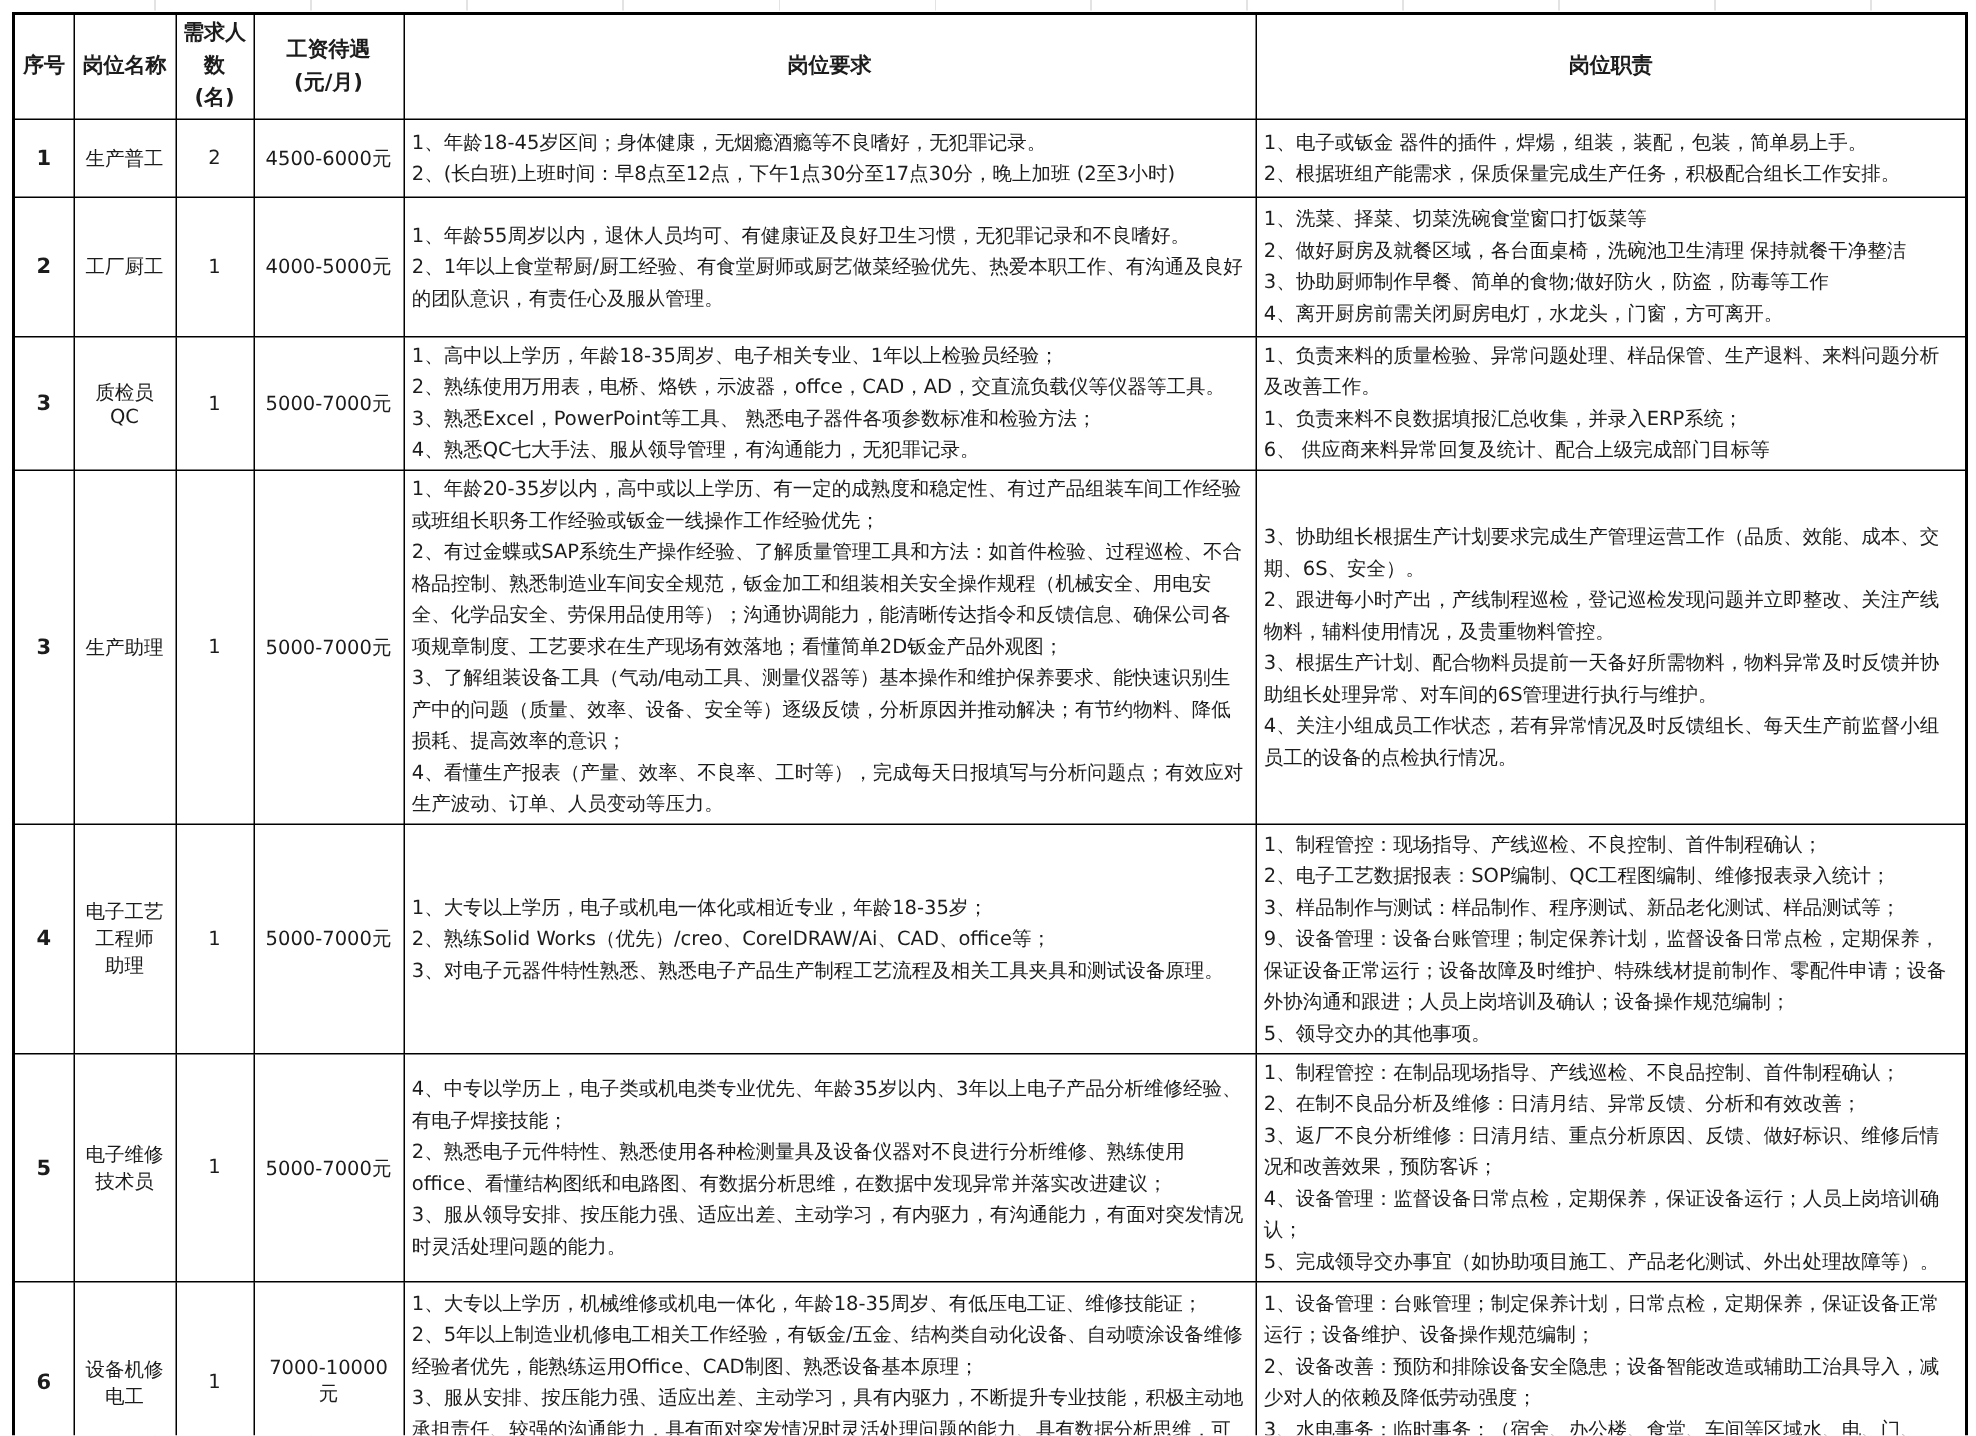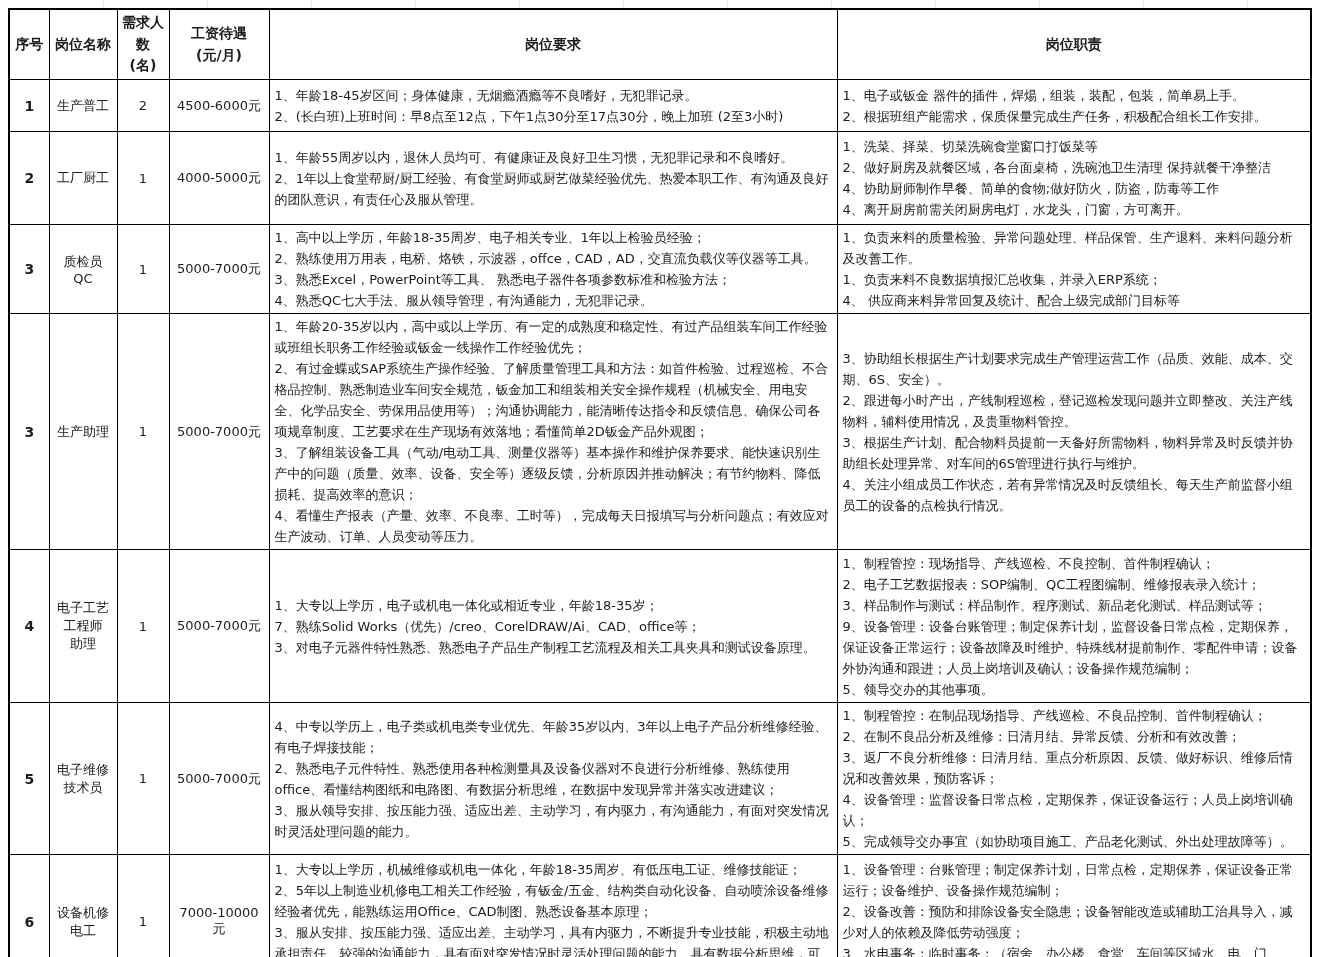--- a/index.html
+++ b/index.html
@@ -125,21 +125,21 @@
           <td class="center plain">
             <div>4000-5000元</div>
           </td>
           <td class="list">
             <div>1、年龄55周岁以内，退休人员均可、有健康证及良好卫生习惯，无犯罪记录和不良嗜好。</div>
             <div>2、1年以上食堂帮厨/厨工经验、有食堂厨师或厨艺做菜经验优先、热爱本职工作、有沟通及良好的团队意识，有责任心及服从管理。</div>
           </td>
           <td class="list">
             <div>1、洗菜、择菜、切菜洗碗食堂窗口打饭菜等</div>
             <div>2、做好厨房及就餐区域，各台面桌椅，洗碗池卫生清理 保持就餐干净整洁</div>
-            <div>4、协助厨师制作早餐、简单的食物;做好防火，防盗，防毒等工作</div>
+            <div>3、协助厨师制作早餐、简单的食物;做好防火，防盗，防毒等工作</div>
             <div>4、离开厨房前需关闭厨房电灯，水龙头，门窗，方可离开。</div>
           </td>
         </tr>
         <tr style="height: 87px;">
           <td class="center seq">
             <div>3</div>
           </td>
           <td class="center plain">
             <div>质检员QC</div>
           </td>
@@ -151,21 +151,21 @@
           </td>
           <td class="list">
             <div>1、高中以上学历，年龄18-35周岁、电子相关专业、1年以上检验员经验；</div>
             <div>2、熟练使用万用表，电桥、烙铁，示波器，offce，CAD，AD，交直流负载仪等仪器等工具。</div>
             <div>3、熟悉Excel，PowerPoint等工具、 熟悉电子器件各项参数标准和检验方法；</div>
             <div>4、熟悉QC七大手法、服从领导管理，有沟通能力，无犯罪记录。</div>
           </td>
           <td class="list">
             <div>1、负责来料的质量检验、异常问题处理、样品保管、生产退料、来料问题分析及改善工作。</div>
             <div>1、负责来料不良数据填报汇总收集，并录入ERP系统；</div>
-            <div>4、 供应商来料异常回复及统计、配合上级完成部门目标等</div>
+            <div>6、 供应商来料异常回复及统计、配合上级完成部门目标等</div>
           </td>
         </tr>
         <tr style="height: 225px;">
           <td class="center seq">
             <div>3</div>
           </td>
           <td class="center plain">
             <div>生产助理</div>
           </td>
           <td class="center plain">
@@ -197,21 +197,21 @@
             <div>助理</div>
           </td>
           <td class="center plain">
             <div>1</div>
           </td>
           <td class="center plain">
             <div>5000-7000元</div>
           </td>
           <td class="list">
             <div>1、大专以上学历，电子或机电一体化或相近专业，年龄18-35岁；</div>
-            <div>7、熟练Solid Works（优先）/creo、CorelDRAW/Ai、CAD、office等；</div>
+            <div>2、熟练Solid Works（优先）/creo、CorelDRAW/Ai、CAD、office等；</div>
             <div>3、对电子元器件特性熟悉、熟悉电子产品生产制程工艺流程及相关工具夹具和测试设备原理。</div>
           </td>
           <td class="list">
             <div>1、制程管控：现场指导、产线巡检、不良控制、首件制程确认；</div>
             <div>2、电子工艺数据报表：SOP编制、QC工程图编制、维修报表录入统计；</div>
             <div>3、样品制作与测试：样品制作、程序测试、新品老化测试、样品测试等；</div>
             <div>9、设备管理：设备台账管理；制定保养计划，监督设备日常点检，定期保养，保证设备正常运行；设备故障及时维护、特殊线材提前制作、零配件申请；设备外协沟通和跟进；人员上岗培训及确认；设备操作规范编制；</div>
             <div>5、领导交办的其他事项。</div>
           </td>
         </tr>

